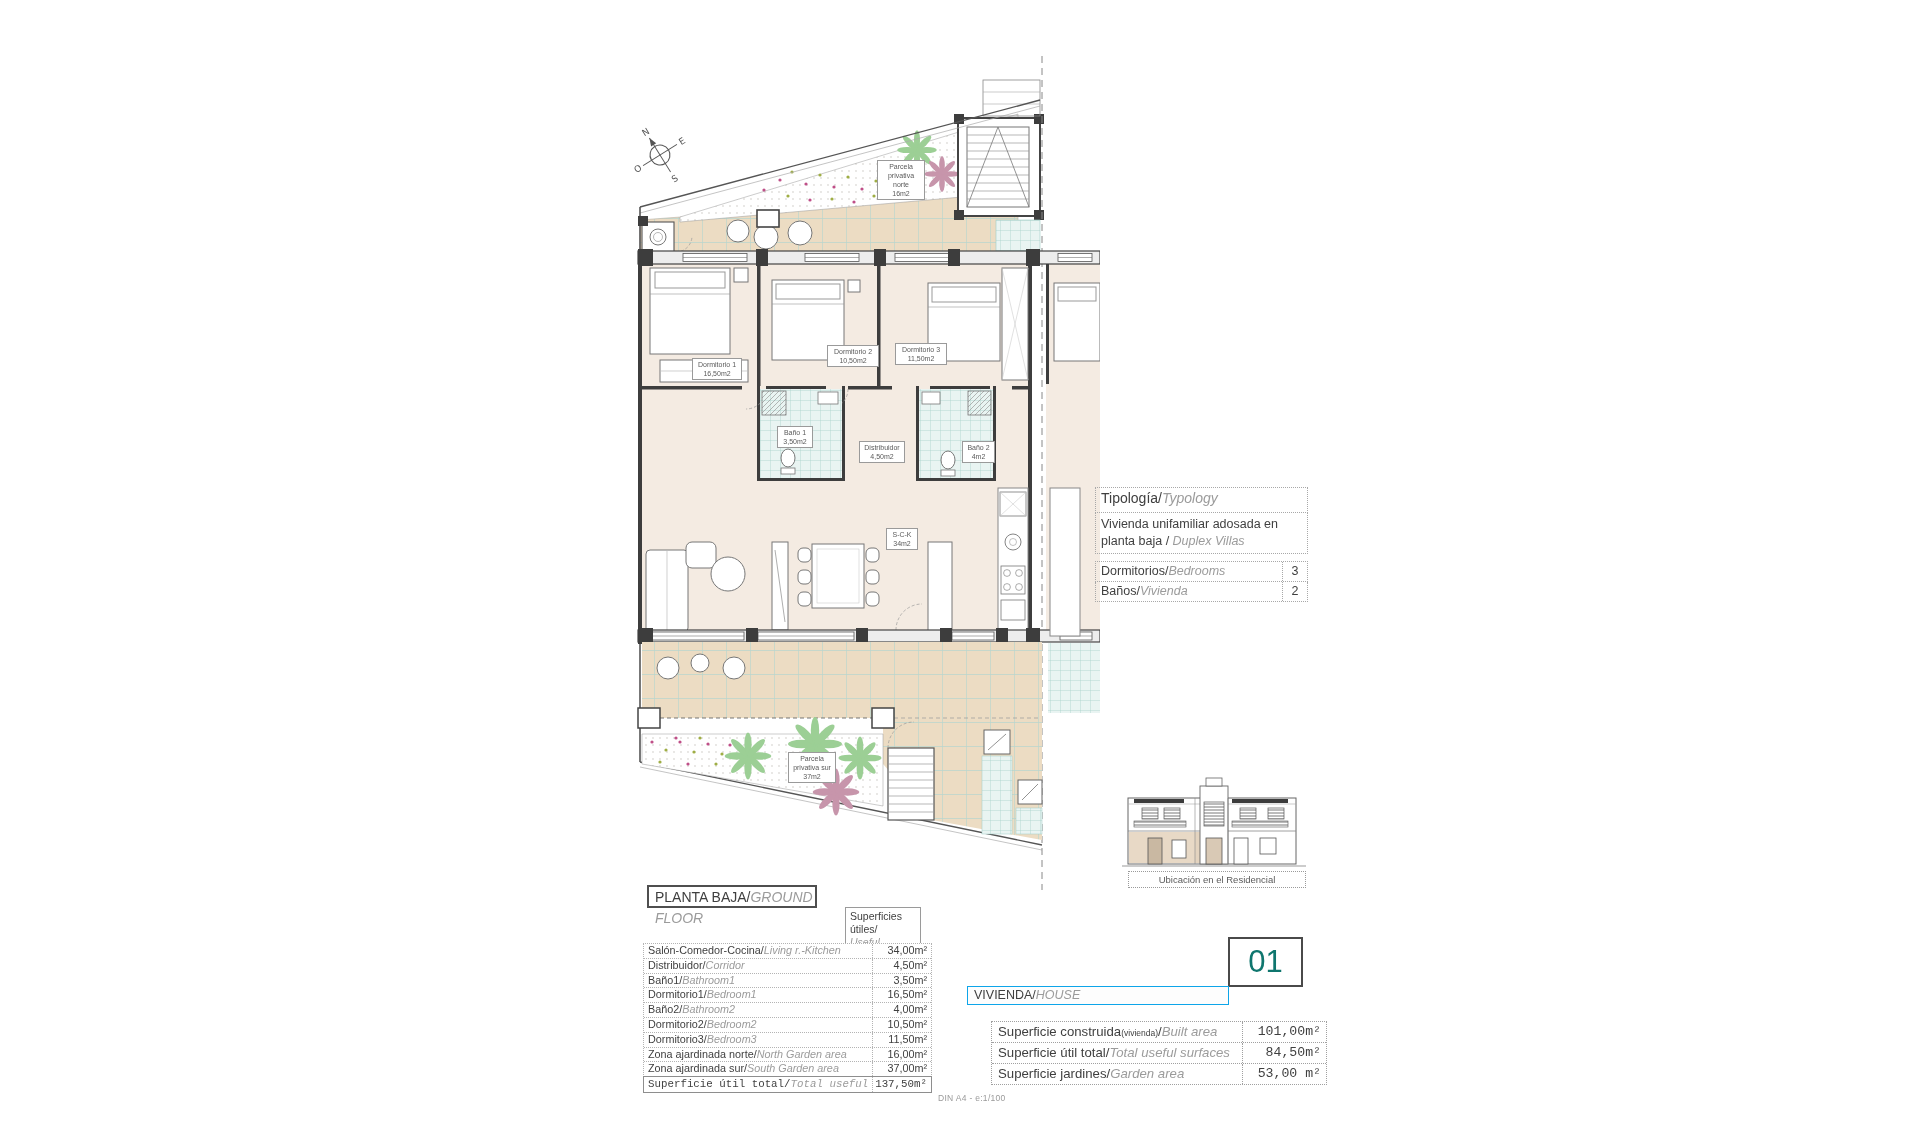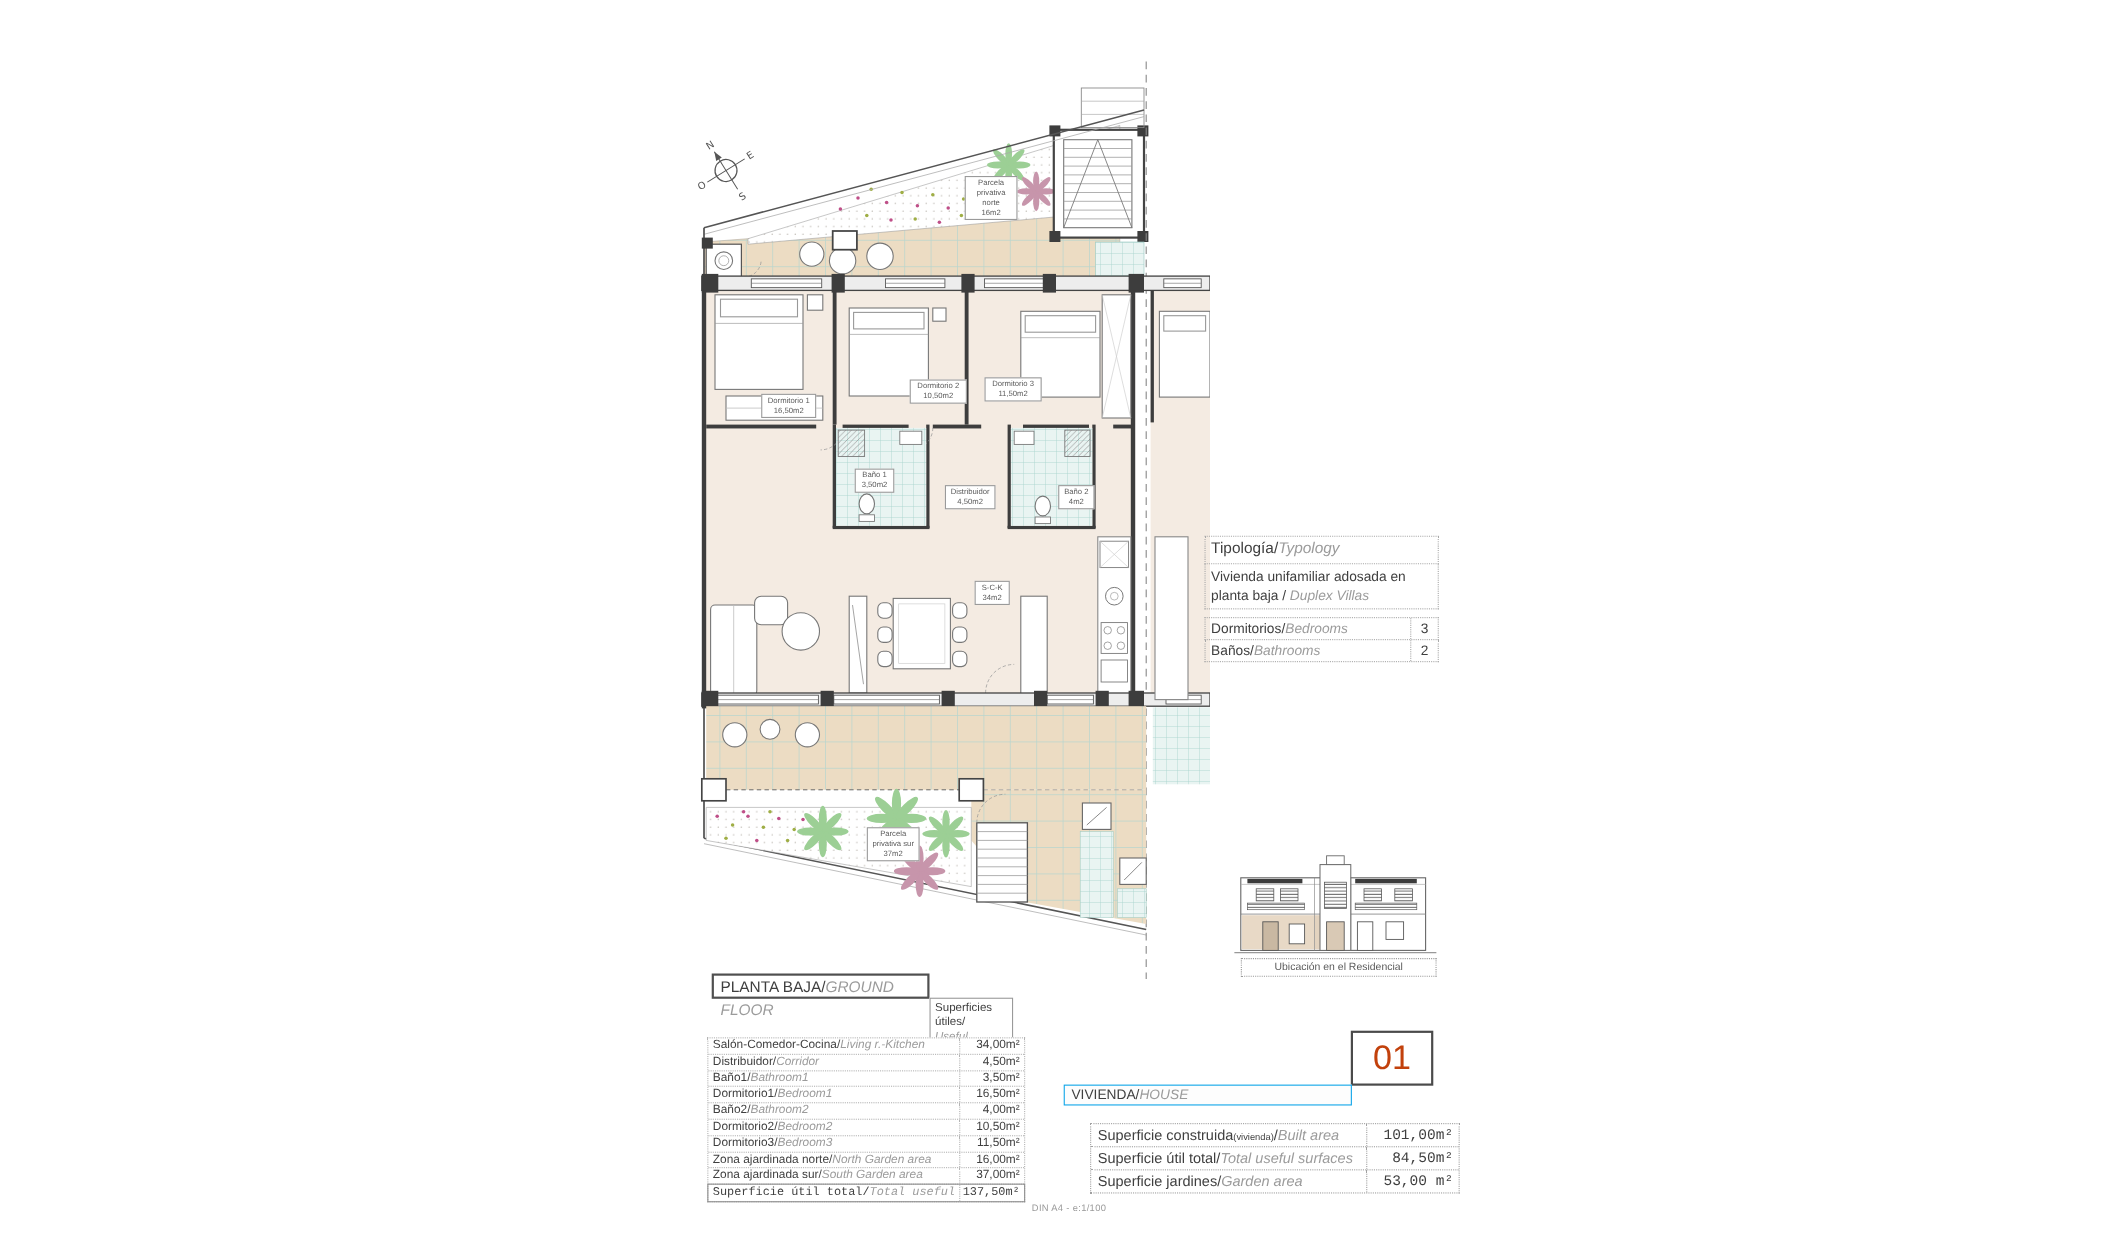--- a/index.html
+++ b/index.html
@@ -23,21 +23,21 @@
   .surf-head{border:1px solid #9a9a9a;font-size:10.5px;line-height:1.25;padding:2px 4px;background:#fff;}
   
   .stable{border:1px dotted #b4b4b4;background:#fff;}
   .srow{display:flex;height:13.8px;line-height:13.5px;border-bottom:1px dotted #b4b4b4;font-size:10.8px;}
   .srow:last-child{border-bottom:none;}
   .srow.total{border:1px solid #8e8e8e;margin:-1px;height:14.6px;line-height:14px;font-family:Liberation Mono, monospace;}
   .slbl{flex:1;padding-left:4px;white-space:nowrap;overflow:hidden;}
   .sval{width:54px;border-left:1px dotted #b4b4b4;text-align:right;padding-right:4px;}
   
   .viv-bar{border:1px solid #0ea5e9;font-size:12.5px;line-height:17px;padding-left:6px;background:#fdfdfd;}
-  .numbox{border:2px solid #4a4a4a;font-size:31px;color:#c2410c;text-align:center;line-height:46px;background:#fff;}
+  .numbox{border:2px solid #4a4a4a;font-size:31px;color:#0f766e;text-align:center;line-height:46px;background:#fff;}
   .htable{border:1px dotted #a0a0a0;background:#fff;margin-left:24px;}
   .hrow{display:flex;height:20px;line-height:19px;border-bottom:1px dotted #a0a0a0;font-size:13.2px;}
   .hrow:last-child{border-bottom:none;}
   .hlbl{flex:1;padding-left:6px;white-space:nowrap;overflow:hidden;}
   .hval{width:78px;border-left:1px dotted #a0a0a0;text-align:right;padding-right:5px;font-family:Liberation Mono, monospace;}
   .paren{font-size:8.5px;}
   .loc-cap{border:1px dotted #9a9a9a;font-size:9.5px;line-height:16px;text-align:center;color:#5a5a5a;}
   .footer-note{font-size:8.5px;color:#9a9a9a;letter-spacing:.3px;}
 </style>
 </head>
@@ -400,21 +400,21 @@
       <div><span>planta baja / </span><span class="en">Duplex Villas</span></div>
     </div>
   </div>
 
   <div class="abs" style="left:1095px;top:561px;width:213px;">
     <div class="sum-row first">
       <div class="sum-lbl"><span>Dormitorios/</span><span class="en">Bedrooms</span></div>
       <div class="sum-val">3</div>
     </div>
     <div class="sum-row">
-      <div class="sum-lbl"><span>Baños/</span><span class="en">Bathrooms</span></div>
+      <div class="sum-lbl"><span>Baños/</span><span class="en">Vivienda</span></div>
       <div class="sum-val">2</div>
     </div>
   </div>
 
   <div class="abs" style="left:1122px;top:776px;width:184px;height:94px;">
     <svg width="184" height="94" viewBox="0 0 184 94">
       <defs>
         <pattern id="lines2" width="4" height="3" patternUnits="userSpaceOnUse">
           <rect width="4" height="3" fill="#ffffff"></rect>
             <line x1="0" y1="1" x2="4" y2="1" stroke="#555555" stroke-width="0.8"></line>
@@ -445,21 +445,21 @@
       <rect x="50" y="64" width="14" height="18" fill="#ffffff" stroke="#555555" stroke-width="0.8"></rect>
       <rect x="84" y="62" width="16" height="26" fill="#d9c9b5" stroke="#555555" stroke-width="0.8"></rect>
       <rect x="112" y="62" width="14" height="26" fill="#ffffff" stroke="#555555" stroke-width="0.8"></rect>
       <rect x="138" y="62" width="16" height="16" fill="#ffffff" stroke="#555555" stroke-width="0.8"></rect>
       <line x1="73" y1="22" x2="73" y2="88" stroke="#888888" stroke-width="0.6"></line>
       <line x1="106" y1="22" x2="106" y2="88" stroke="#888888" stroke-width="0.6"></line>
     </svg>
   </div>
   <div class="abs loc-cap" style="left:1128px;top:871px;width:178px;height:17px;">Ubicación en el Residencial</div>
 
-  <div class="abs floor-title" style="left:647px;top:885px;width:198px;height:23px;">
+  <div class="abs floor-title" style="left:647px;top:885px;width:170px;height:23px;">
     <span>PLANTA BAJA/</span><span class="en">GROUND FLOOR</span>
   </div>
   <div class="abs surf-head" style="left:845px;top:907px;width:76px;">
     <div>Superficies útiles/</div>
     <div class="en">Useful surfaces</div>
   </div>
 
   <div class="abs stable" style="left:643px;top:943px;width:289px;">
     <div class="srow">
         <div class="slbl"><span>Salón-Comedor-Cocina/</span><span class="en">Living r.-Kitchen</span></div>

